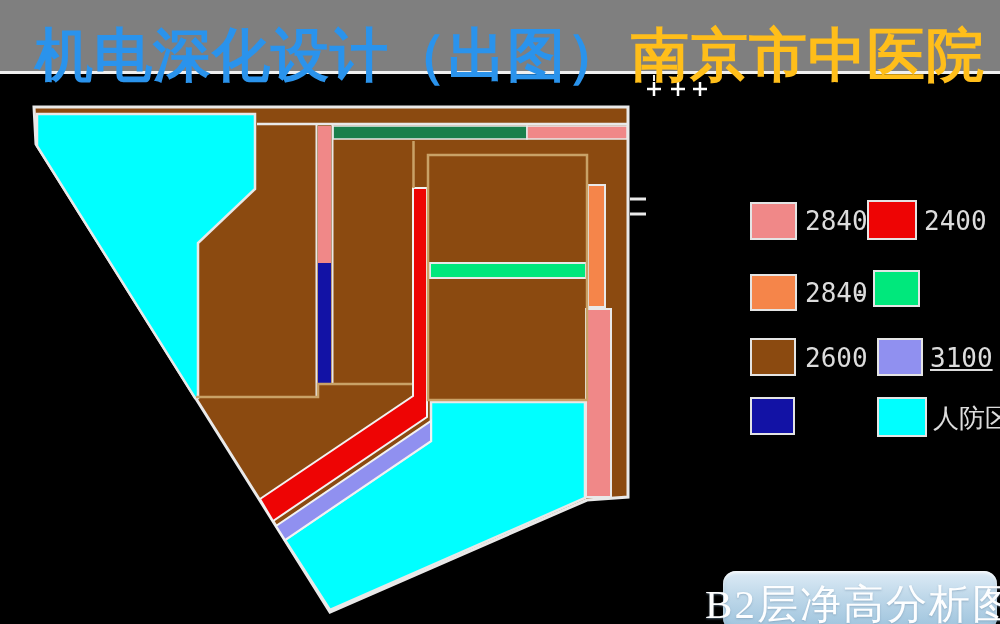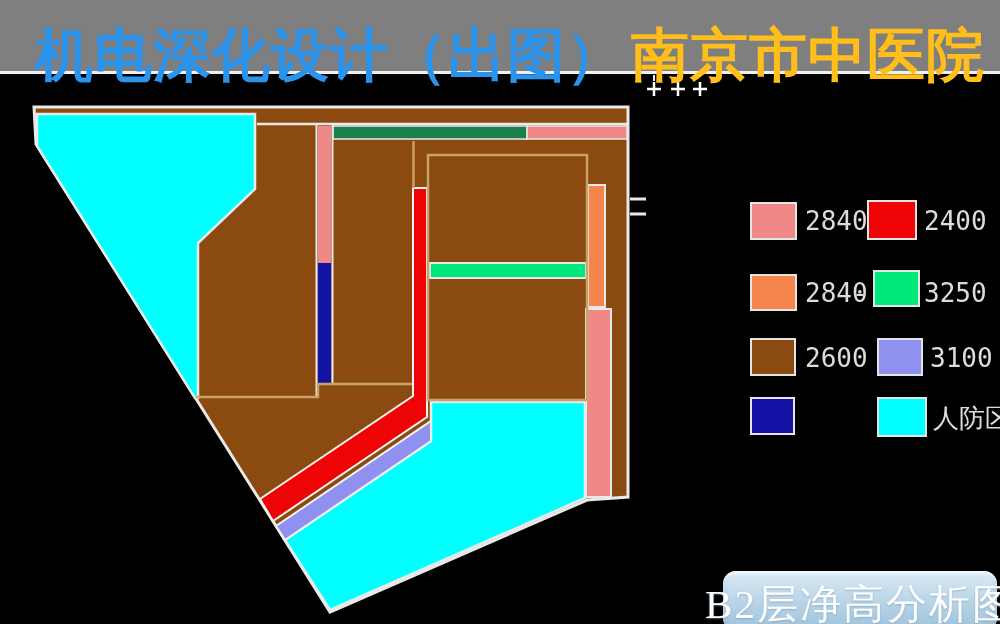--- a/index.html
+++ b/index.html
@@ -31,21 +31,21 @@
   .lb0{left:805px;top:201px;}
   .sw1{left:867px;top:200px;width:50px;height:40px;}
   .lb1{left:924px;top:201px;}
   .sw2{left:750px;top:274px;width:47px;height:37px;}
   .lb2{left:805px;top:273px;}
   .sw3{left:873px;top:270px;width:47px;height:37px;}
   .lb3{left:924px;top:273px;}
   .sw4{left:750px;top:338px;width:46px;height:38px;}
   .lb4{left:805px;top:338px;}
   .sw5{left:877px;top:338px;width:46px;height:38px;}
-  .lb5{left:930px;top:338px;}
+  .lb5{left:930px;top:338px;text-decoration:underline;}
   .sw6{left:750px;top:397px;width:45px;height:38px;}
   .lb6{left:805px;top:398px;}
   .sw7{left:877px;top:397px;width:50px;height:40px;}
   .lb7{left:933px;top:398px;}
   .lg-dash{left:852px;top:273px;}
   
   .caption{
     position:absolute;left:723px;top:571px;width:274px;height:60px;
     border-radius:13px;
     background:linear-gradient(180deg,#ddebf6 0%,#bdd7e9 45%,#9cc2dc 100%);
@@ -111,21 +111,20 @@
 
   <div class="swatch sw1" style="background: rgb(238, 4, 4);"></div>
   <div class="lg-label lb1">2400</div>
 
   <div class="swatch sw2" style="background: rgb(245, 133, 74);"></div>
   <div class="lg-label lb2">2840</div>
 
   <div class="lg-label lg-dash">-</div>
 
   <div class="swatch sw3" style="background: rgb(0, 232, 124);"></div>
-  <div class="lg-label lb3">3250</div>
 
   <div class="swatch sw4" style="background: rgb(139, 74, 16);"></div>
   <div class="lg-label lb4">2600</div>
 
   <div class="swatch sw5" style="background: rgb(144, 144, 240);"></div>
   <div class="lg-label lb5">3100</div>
 
   <div class="swatch sw6" style="background: rgb(18, 18, 165);"></div>
 
   <div class="swatch sw7" style="background: rgb(0, 255, 255);"></div>

